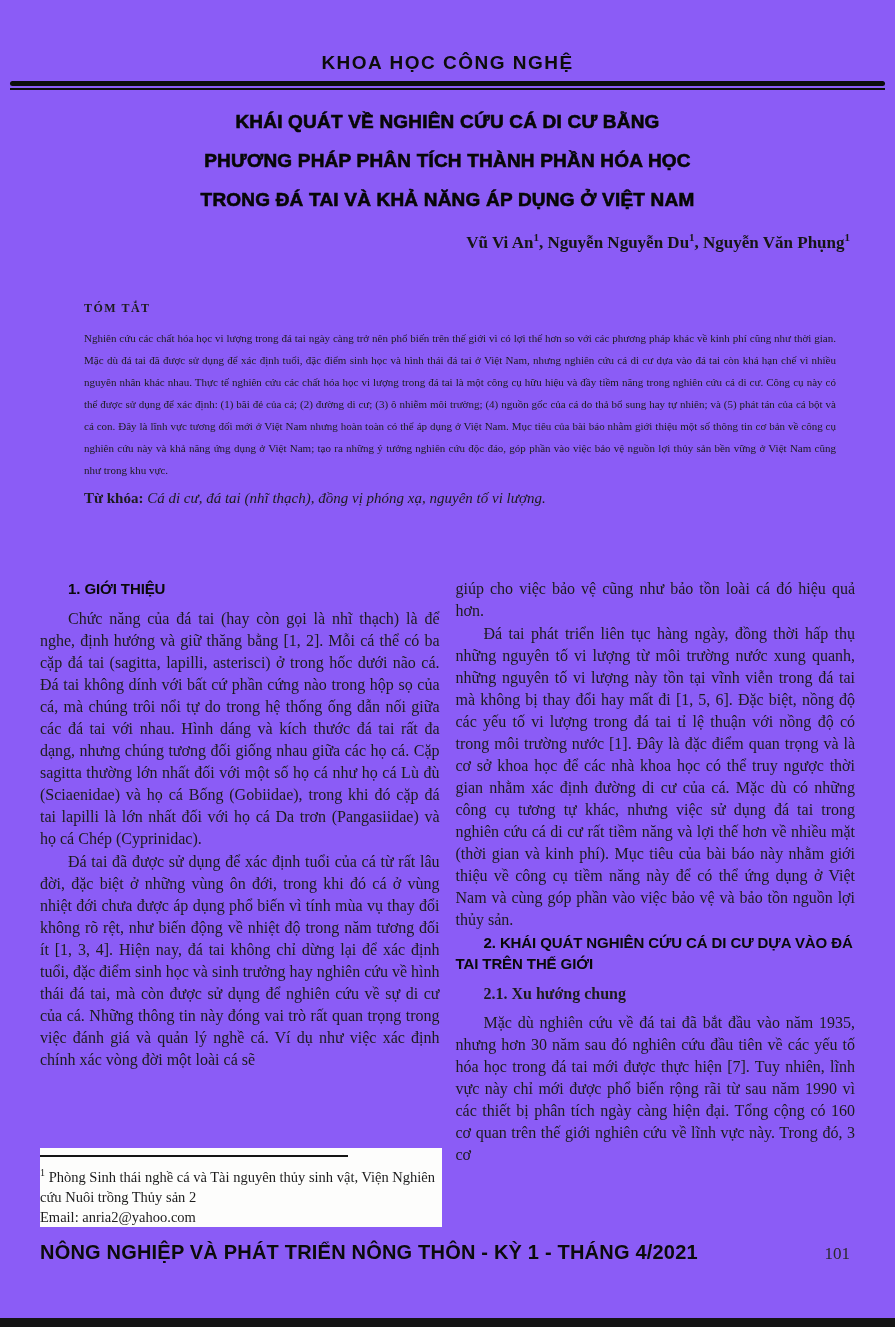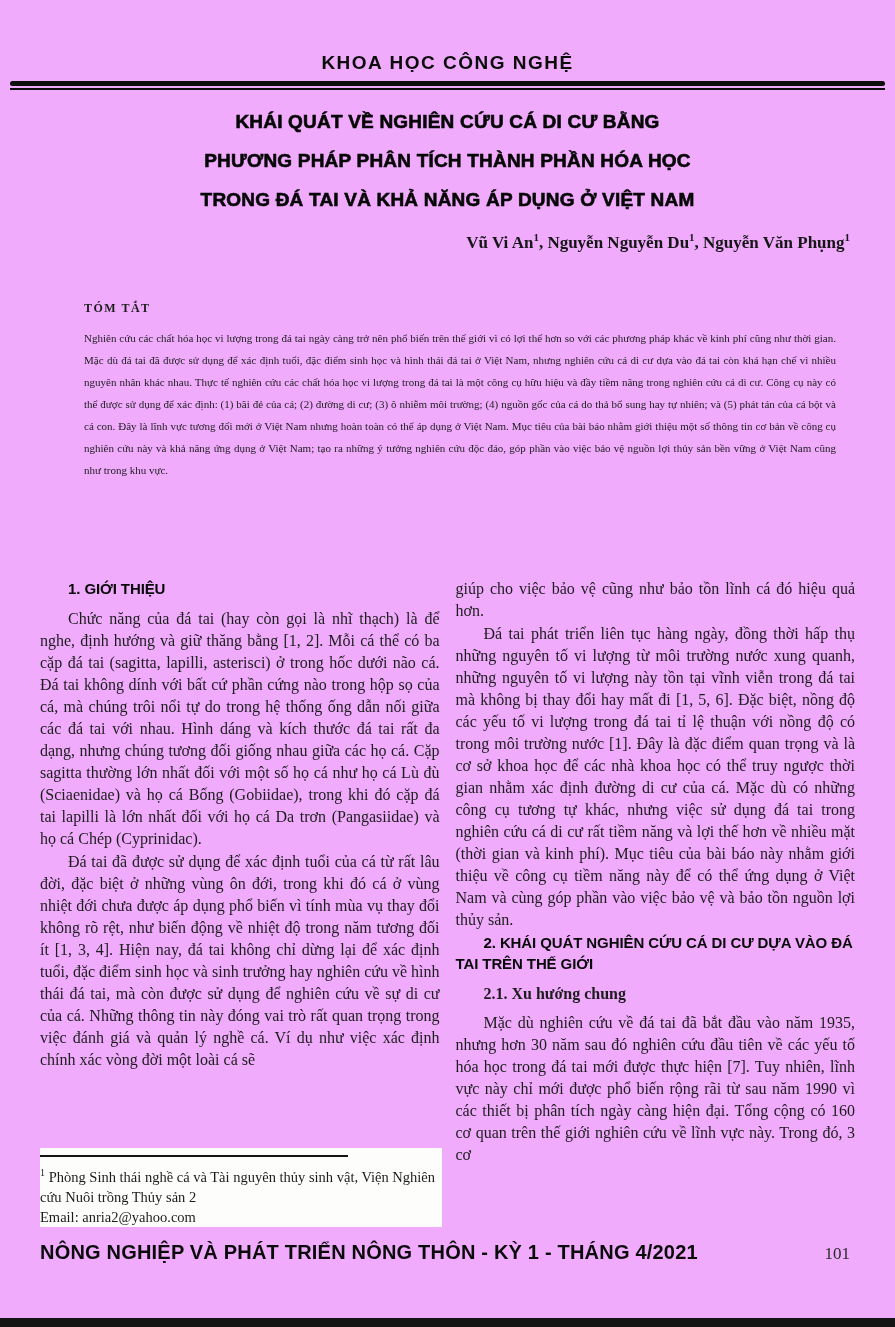--- a/index.html
+++ b/index.html
@@ -1,18 +1,18 @@
 <!DOCTYPE html>
 <html><head>
 <meta charset="utf-8">
 <style>
   html,body { margin:0; padding:0; background:#d9d9d4; }
   .page {
     position:relative; width:895px; height:1327px; margin:0 auto;
-    background:#f0abfc; color:#1c1c1c; overflow:hidden;
+    background:#8b5cf6; color:#1c1c1c; overflow:hidden;
     font-family:"Liberation Serif", serif;
   }
   
   .banner {
     position:absolute; top:52px; left:0; right:0; text-align:center;
     font-family:"Liberation Sans", sans-serif; font-weight:bold;
     font-size:19px; letter-spacing:1.5px; color:#0c0c0c;
   }
   .rule-wrap { position:absolute; top:81px; left:10px; right:10px; }
   .rule-thick { height:5px; background:#0d0d0d; border-radius:3px; }
@@ -101,30 +101,33 @@
     <div>TRONG ĐÁ TAI VÀ KHẢ NĂNG ÁP DỤNG Ở VIỆT NAM</div>
   </div>
 
   <div class="authors">
     <span>Vũ Vi An</span><sup>1</sup><span>, </span><span>Nguyễn Nguyễn Du</span><sup>1</sup><span>, </span><span>Nguyễn Văn Phụng</span><sup>1</sup>
   </div>
 
   <div class="abstract">
     <div class="abstract-heading">TÓM TẮT</div>
     <div class="abstract-body">Nghiên cứu các chất hóa học vi lượng trong đá tai ngày càng trở nên phổ biến trên thế giới vì có lợi thế hơn so với các phương pháp khác về kinh phí cũng như thời gian. Mặc dù đá tai đã được sử dụng để xác định tuổi, đặc điểm sinh học và hình thái đá tai ở Việt Nam, nhưng nghiên cứu cá di cư dựa vào đá tai còn khá hạn chế vì nhiều nguyên nhân khác nhau. Thực tế nghiên cứu các chất hóa học vi lượng trong đá tai là một công cụ hữu hiệu và đầy tiềm năng trong nghiên cứu cá di cư. Công cụ này có thể được sử dụng để xác định: (1) bãi đẻ của cá; (2) đường di cư; (3) ô nhiễm môi trường; (4) nguồn gốc của cá do thả bổ sung hay tự nhiên; và (5) phát tán của cá bột và cá con. Đây là lĩnh vực tương đối mới ở Việt Nam nhưng hoàn toàn có thể áp dụng ở Việt Nam. Mục tiêu của bài báo nhằm giới thiệu một số thông tin cơ bản về công cụ nghiên cứu này và khả năng ứng dụng ở Việt Nam; tạo ra những ý tưởng nghiên cứu độc đáo, góp phần vào việc bảo vệ nguồn lợi thủy sản bền vững ở Việt Nam cũng như trong khu vực.</div>
+    <div class="keywords">
+      <span class="kw-label">Từ khóa:</span><span class="kw-text"> Cá di cư, đá tai (nhĩ thạch), đồng vị phóng xạ, nguyên tố vi lượng.</span>
+    </div>
   </div>
 
   <div class="columns">
     <div class="col">
       <div class="h-sans">1. GIỚI THIỆU</div>
       <p>Chức năng của đá tai (hay còn gọi là nhĩ thạch) là để nghe, định hướng và giữ thăng bằng [1, 2]. Mỗi cá thể có ba cặp đá tai (sagitta, lapilli, asterisci) ở trong hốc dưới não cá. Đá tai không dính với bất cứ phần cứng nào trong hộp sọ của cá, mà chúng trôi nổi tự do trong hệ thống ống dẫn nối giữa các đá tai với nhau. Hình dáng và kích thước đá tai rất đa dạng, nhưng chúng tương đối giống nhau giữa các họ cá. Cặp sagitta thường lớn nhất đối với một số họ cá như họ cá Lù đù (Sciaenidae) và họ cá Bống (Gobiidae), trong khi đó cặp đá tai lapilli là lớn nhất đối với họ cá Da trơn (Pangasiidae) và họ cá Chép (Cyprinidac).</p>
       <p>Đá tai đã được sử dụng để xác định tuổi của cá từ rất lâu đời, đặc biệt ở những vùng ôn đới, trong khi đó cá ở vùng nhiệt đới chưa được áp dụng phổ biến vì tính mùa vụ thay đổi không rõ rệt, như biến động về nhiệt độ trong năm tương đối ít [1, 3, 4]. Hiện nay, đá tai không chỉ dừng lại để xác định tuổi, đặc điểm sinh học và sinh trưởng hay nghiên cứu về hình thái đá tai, mà còn được sử dụng để nghiên cứu về sự di cư của cá. Những thông tin này đóng vai trò rất quan trọng trong việc đánh giá và quản lý nghề cá. Ví dụ như việc xác định chính xác vòng đời một loài cá sẽ</p>
     </div>
     <div class="col">
-      <p class="no-indent">giúp cho việc bảo vệ cũng như bảo tồn lĩnh cá đó hiệu quả hơn.</p>
+      <p class="no-indent">giúp cho việc bảo vệ cũng như bảo tồn loài cá đó hiệu quả hơn.</p>
       <p>Đá tai phát triển liên tục hàng ngày, đồng thời hấp thụ những nguyên tố vi lượng từ môi trường nước xung quanh, những nguyên tố vi lượng này tồn tại vĩnh viễn trong đá tai mà không bị thay đổi hay mất đi [1, 5, 6]. Đặc biệt, nồng độ các yếu tố vi lượng trong đá tai tỉ lệ thuận với nồng độ có trong môi trường nước [1]. Đây là đặc điểm quan trọng và là cơ sở khoa học để các nhà khoa học có thể truy ngược thời gian nhằm xác định đường di cư của cá. Mặc dù có những công cụ tương tự khác, nhưng việc sử dụng đá tai trong nghiên cứu cá di cư rất tiềm năng và lợi thế hơn về nhiều mặt (thời gian và kinh phí). Mục tiêu của bài báo này nhằm giới thiệu về công cụ tiềm năng này để có thể ứng dụng ở Việt Nam và cùng góp phần vào việc bảo vệ và bảo tồn nguồn lợi thủy sản.</p>
       <div class="h-sans sec2">2. KHÁI QUÁT NGHIÊN CỨU CÁ DI CƯ DỰA VÀO ĐÁ TAI TRÊN THẾ GIỚI</div>
       <div class="h-sub">2.1. Xu hướng chung</div>
       <p>Mặc dù nghiên cứu về đá tai đã bắt đầu vào năm 1935, nhưng hơn 30 năm sau đó nghiên cứu đầu tiên về các yếu tố hóa học trong đá tai mới được thực hiện [7]. Tuy nhiên, lĩnh vực này chỉ mới được phổ biến rộng rãi từ sau năm 1990 vì các thiết bị phân tích ngày càng hiện đại. Tổng cộng có 160 cơ quan trên thế giới nghiên cứu về lĩnh vực này. Trong đó, 3 cơ</p>
     </div>
   </div>
 
   <div class="footnote">
     <div class="footnote-rule"></div>
     <div><sup>1</sup><span> Phòng Sinh thái nghề cá và Tài nguyên thủy sinh vật, Viện Nghiên cứu Nuôi trồng Thủy sản 2</span></div>

